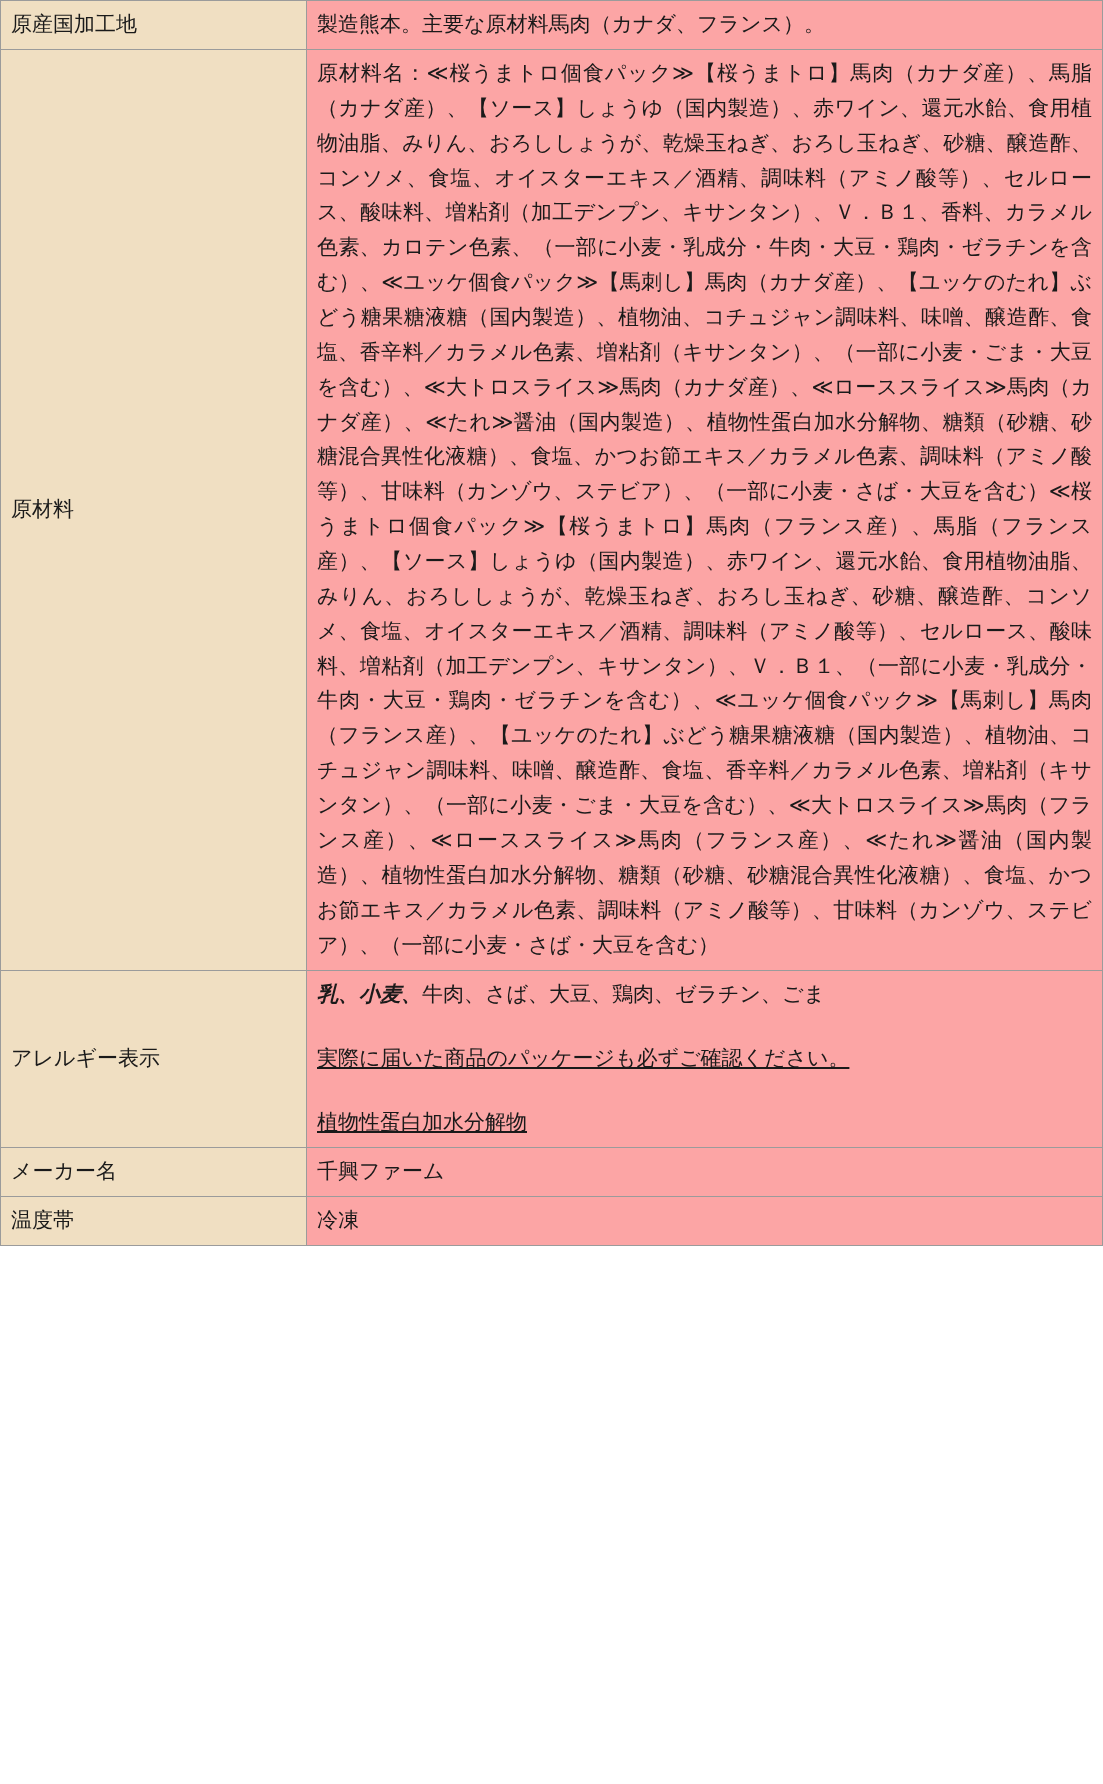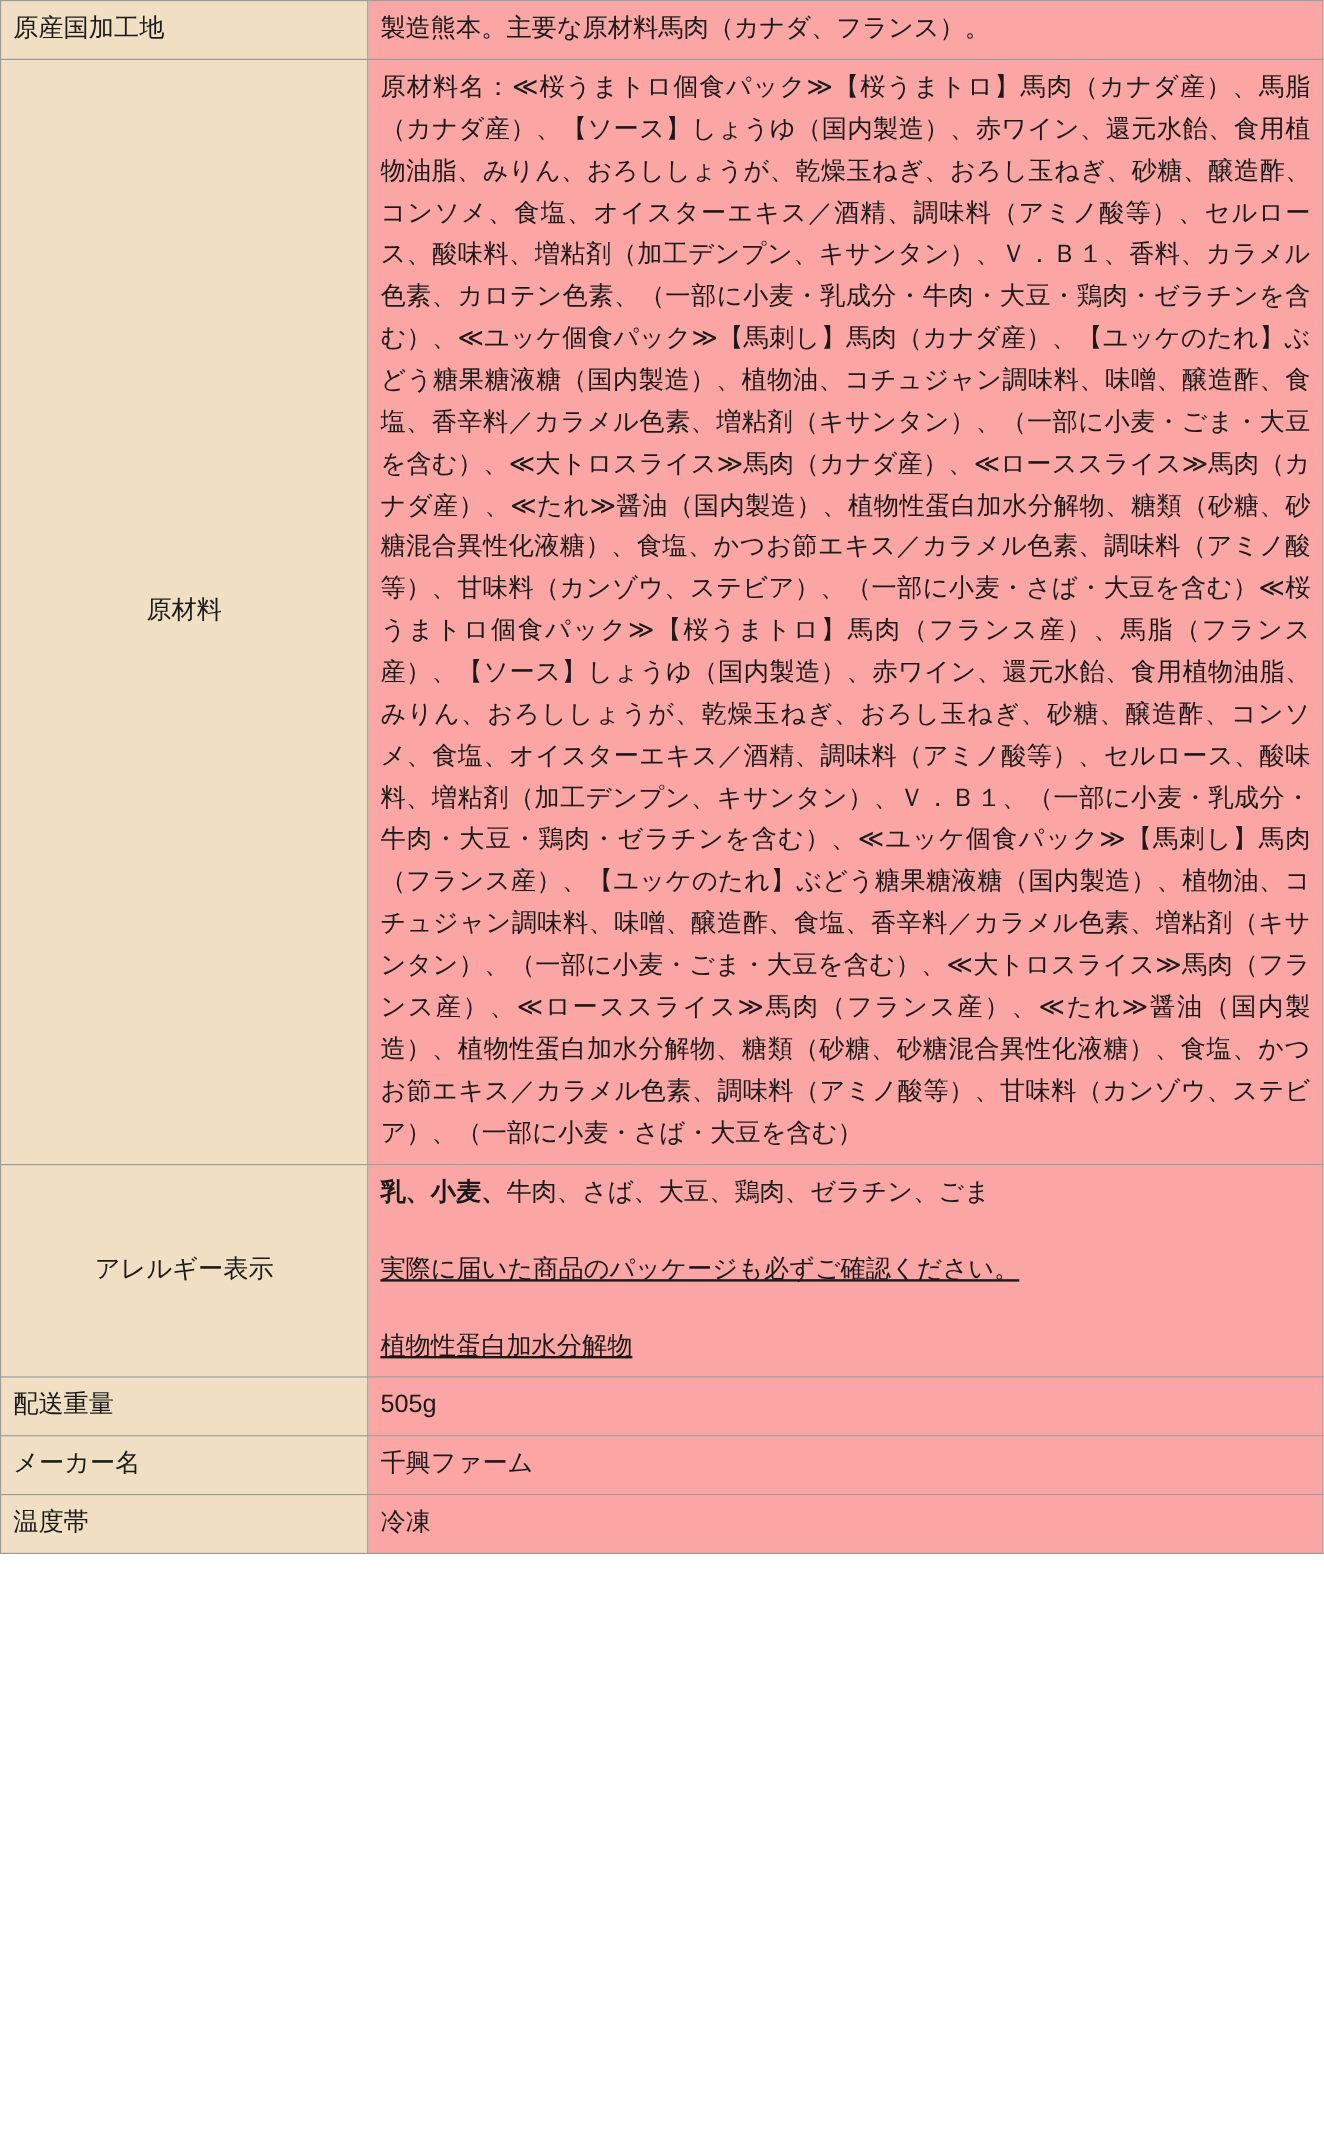--- a/index.html
+++ b/index.html
@@ -39,21 +39,20 @@
   }
   .ingredients-text {
     display: block;
     text-align: justify;
     text-justify: inter-character;
     word-break: break-all;
     line-height: 1.66;
   }
   td.label-cell.tall {
     vertical-align: middle;
-    text-align: center;
   }
   .allergy-block {
     display: block;
   }
   .allergy-main {
     display: block;
     margin-bottom: 30px;
   }
   .allergy-note {
     display: block;
@@ -61,20 +60,21 @@
     text-decoration: underline;
   }
   .allergy-link {
     display: inline-block;
     text-decoration: underline;
     color: #1a1a1a;
     cursor: pointer;
   }
   .strong-allergen {
     font-weight: bold;
+    font-style: italic;
   }
   .row-short td {
     padding-top: 7px;
     padding-bottom: 7px;
   }
 </style>
 </head>
 <body>
 
 <table class="spec-table">
@@ -105,28 +105,20 @@
         <div class="allergy-block">
           <span class="allergy-main"><span class="strong-allergen">乳、小麦、</span><span>牛肉、さば、大豆、鶏肉、ゼラチン、ごま</span></span>
           <span class="allergy-note">実際に届いた商品のパッケージも必ずご確認ください。</span>
           <span class="allergy-link">植物性蛋白加水分解物</span>
         </div>
       </td>
     </tr>
 
 
 
-    <tr class="row-short">
-      <td class="label-cell">
-        <span class="label-text">配送重量</span>
-      </td>
-      <td class="value-cell">
-        <span>505g</span>
-      </td>
-    </tr>
 
     <tr class="row-short">
       <td class="label-cell">
         <span class="label-text">メーカー名</span>
       </td>
       <td class="value-cell">
         <span>千興ファーム</span>
       </td>
     </tr>
 

